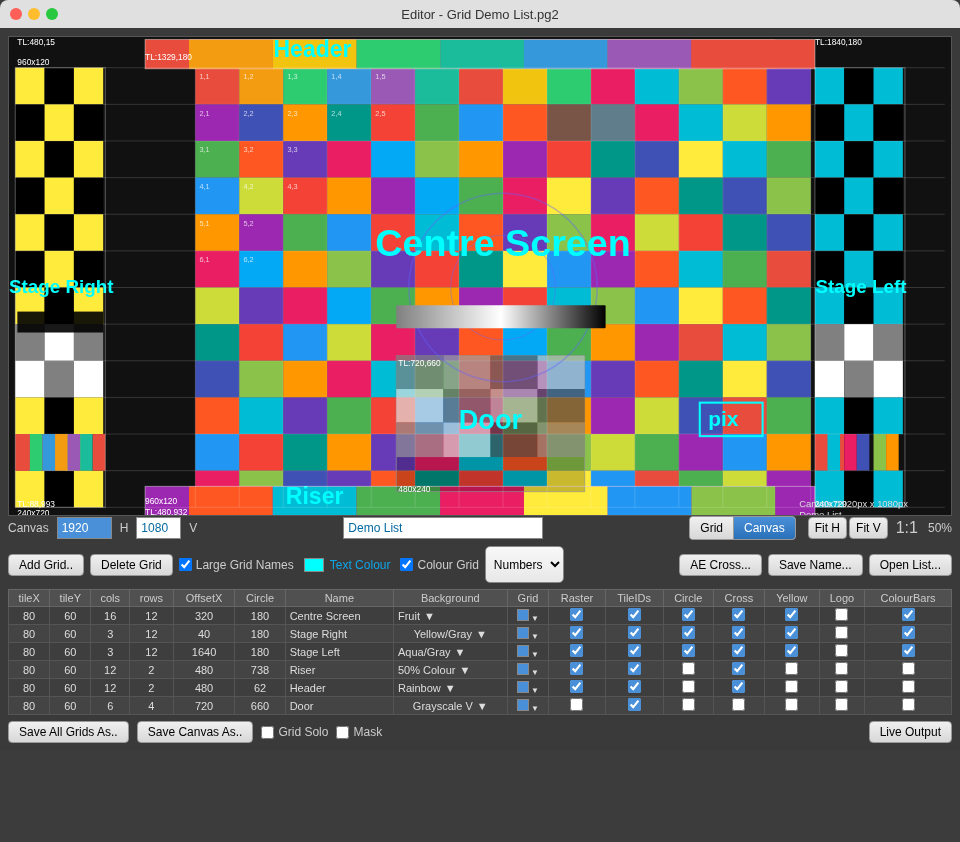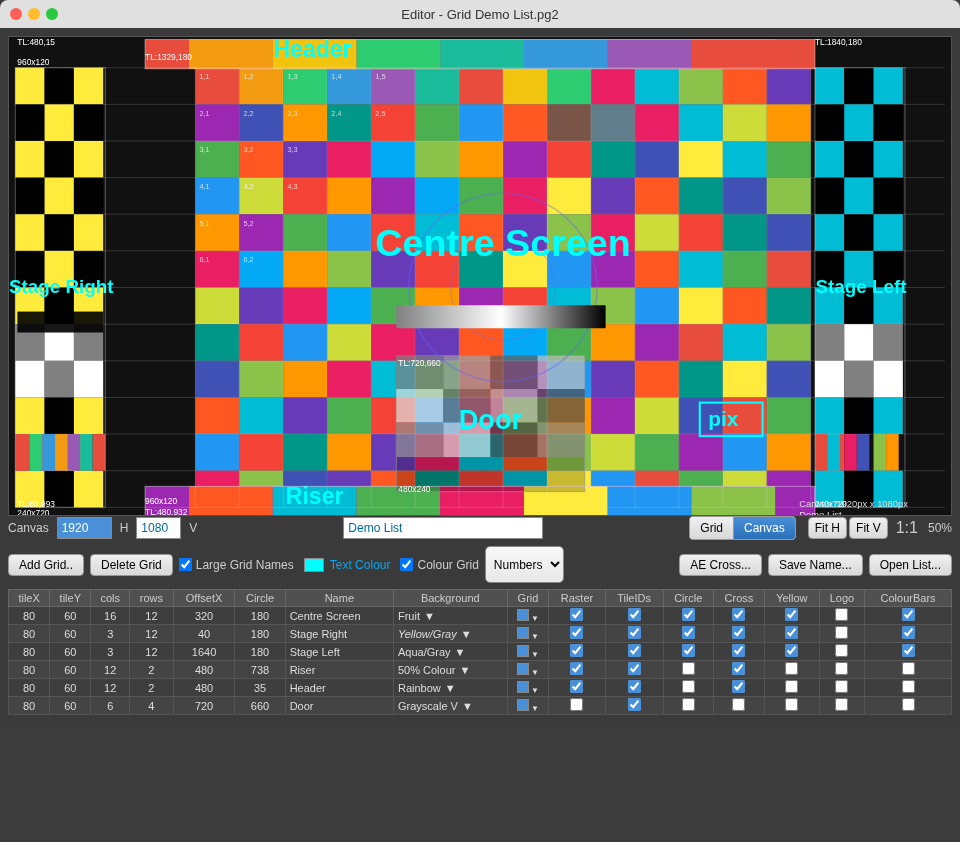--- a/index.html
+++ b/index.html
@@ -746,21 +746,21 @@
             <td><input type="checkbox" class="table-checkbox" checked="" style=""></td>
           </tr>
           <tr>
             <td>80</td>
             <td>60</td>
             <td>3</td>
             <td>12</td>
             <td>40</td>
             <td>180</td>
             <td style="text-align: left;">Stage Right</td>
-            <td style="text-align: left; font-style: italic;">Yellow/Gray<span style="margin-left: 4px; cursor: pointer;">▼</span></td>
+            <td style="text-align: center;">Yellow/Gray<span style="margin-left: 4px; cursor: pointer;">▼</span></td>
             <td><span style="display: inline-block; width: 12px; height: 12px; background: rgb(74, 144, 217); border: 1px solid rgb(136, 136, 136); cursor: pointer; margin-right: 2px;"></span><span style="font-size: 8px;">▼</span></td>
             <td><input type="checkbox" class="table-checkbox" checked="" style=""></td>
             <td><input type="checkbox" class="table-checkbox" checked="" style=""></td>
             <td><input type="checkbox" class="table-checkbox" checked="" style=""></td>
             <td><input type="checkbox" class="table-checkbox" checked="" style=""></td>
             <td><input type="checkbox" class="table-checkbox" checked="" style=""></td>
             <td><input type="checkbox" class="table-checkbox" style=""></td>
             <td><input type="checkbox" class="table-checkbox" checked="" style=""></td>
           </tr>
           <tr>
@@ -798,48 +798,66 @@
             <td><input type="checkbox" class="table-checkbox" style=""></td>
             <td><input type="checkbox" class="table-checkbox" style=""></td>
             <td><input type="checkbox" class="table-checkbox" style=""></td>
           </tr>
           <tr>
             <td>80</td>
             <td>60</td>
             <td>12</td>
             <td>2</td>
             <td>480</td>
-            <td>35</td>
+            <td>62</td>
             <td style="text-align: left;">Header</td>
             <td style="text-align: left;">Rainbow<span style="margin-left: 4px; cursor: pointer;">▼</span></td>
             <td><span style="display: inline-block; width: 12px; height: 12px; background: rgb(74, 144, 217); border: 1px solid rgb(136, 136, 136); cursor: pointer; margin-right: 2px;"></span><span style="font-size: 8px;">▼</span></td>
             <td><input type="checkbox" class="table-checkbox" checked="" style=""></td>
             <td><input type="checkbox" class="table-checkbox" checked="" style=""></td>
             <td><input type="checkbox" class="table-checkbox" style=""></td>
             <td><input type="checkbox" class="table-checkbox" checked="" style=""></td>
             <td><input type="checkbox" class="table-checkbox" style=""></td>
             <td><input type="checkbox" class="table-checkbox" style=""></td>
             <td><input type="checkbox" class="table-checkbox" style=""></td>
           </tr>
           <tr>
             <td>80</td>
             <td>60</td>
             <td>6</td>
             <td>4</td>
             <td>720</td>
             <td>660</td>
             <td style="text-align: left;">Door</td>
-            <td style="text-align: left;">Grayscale V<span style="margin-left: 4px; cursor: pointer;">▼</span></td>
+            <td style="text-align: center;">Grayscale V<span style="margin-left: 4px; cursor: pointer;">▼</span></td>
             <td><span style="display: inline-block; width: 12px; height: 12px; background: rgb(74, 144, 217); border: 1px solid rgb(136, 136, 136); cursor: pointer; margin-right: 2px;"></span><span style="font-size: 8px;">▼</span></td>
             <td><input type="checkbox" class="table-checkbox" style=""></td>
             <td><input type="checkbox" class="table-checkbox" checked="" style=""></td>
             <td><input type="checkbox" class="table-checkbox" style=""></td>
             <td><input type="checkbox" class="table-checkbox" style=""></td>
             <td><input type="checkbox" class="table-checkbox" style=""></td>
             <td><input type="checkbox" class="table-checkbox" style=""></td>
             <td><input type="checkbox" class="table-checkbox" style=""></td>
           </tr>
         </tbody>
     </table>
   </div>
 
+  <div class="bottom-row">
+    <button class="btn">Save All Grids As..</button>
+    <button class="btn">Save Canvas As..</button>
+
+    <div class="checkbox-group">
+      <input type="checkbox" style="">
+      <span>Grid Solo</span>
+    </div>
+
+    <div class="checkbox-group">
+      <input type="checkbox" style="">
+      <span>Mask</span>
+    </div>
+
+    <div class="spacer"></div>
+
+    <button class="btn">Live Output</button>
+  </div>
 
 </div>
 
 </body></html>

